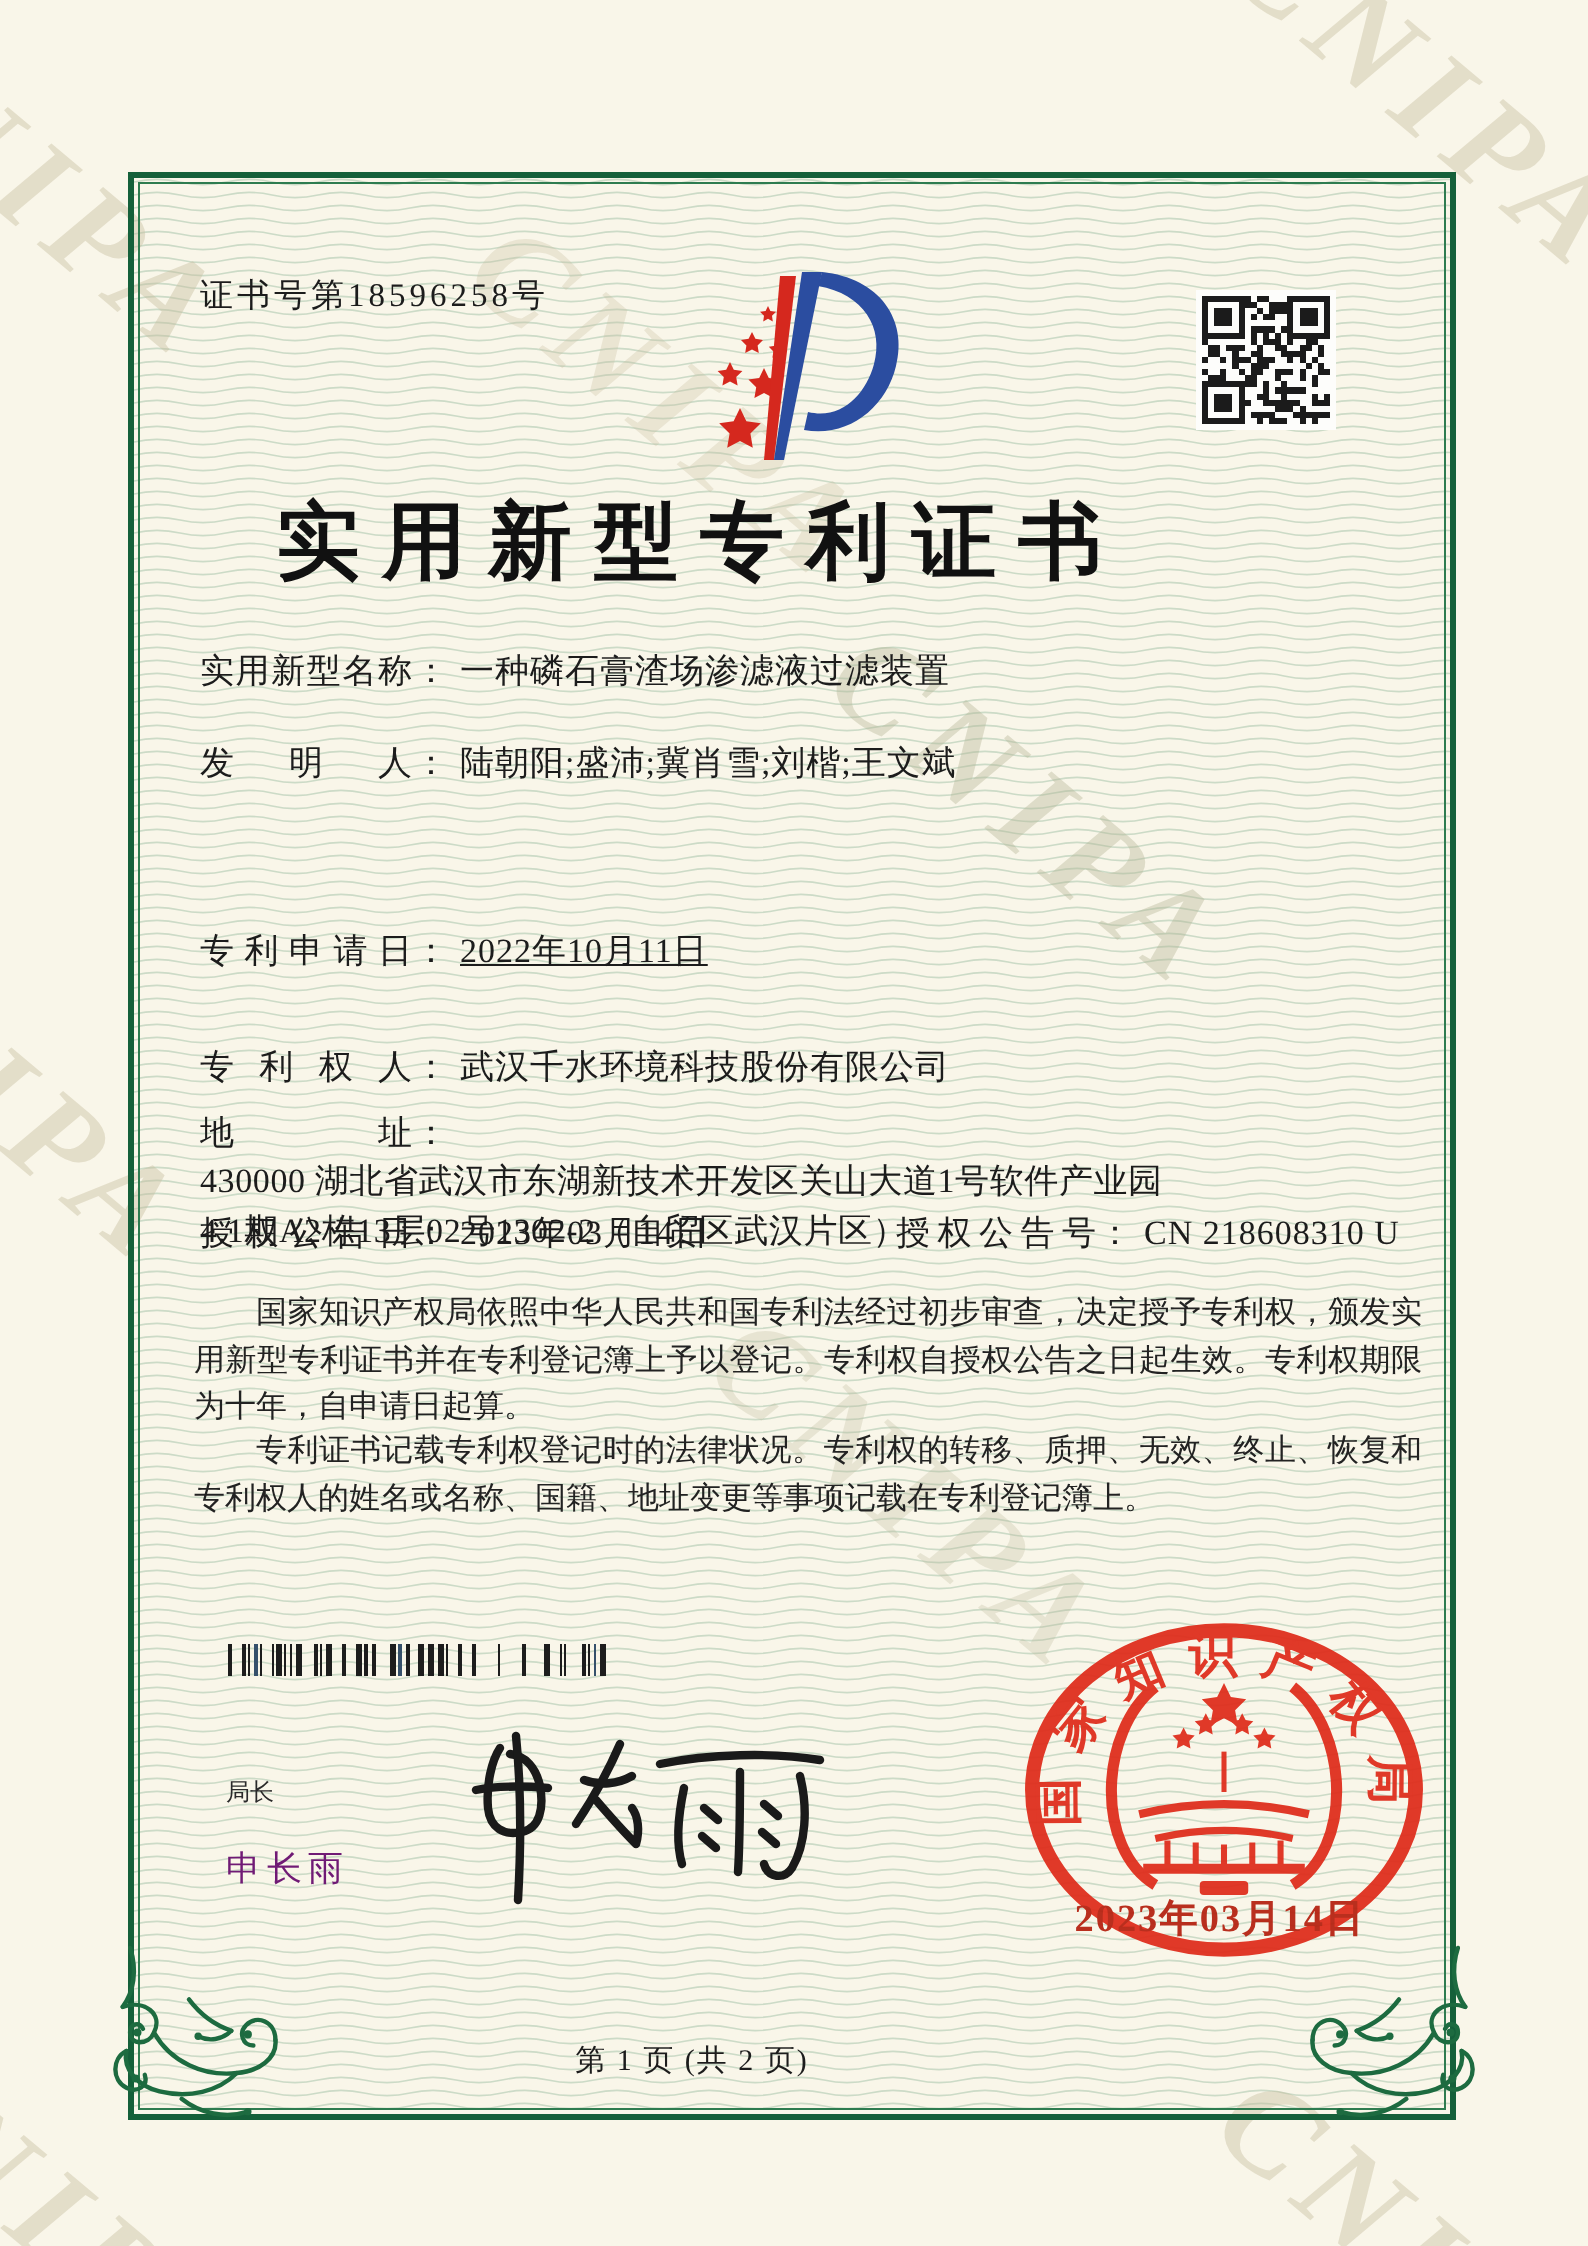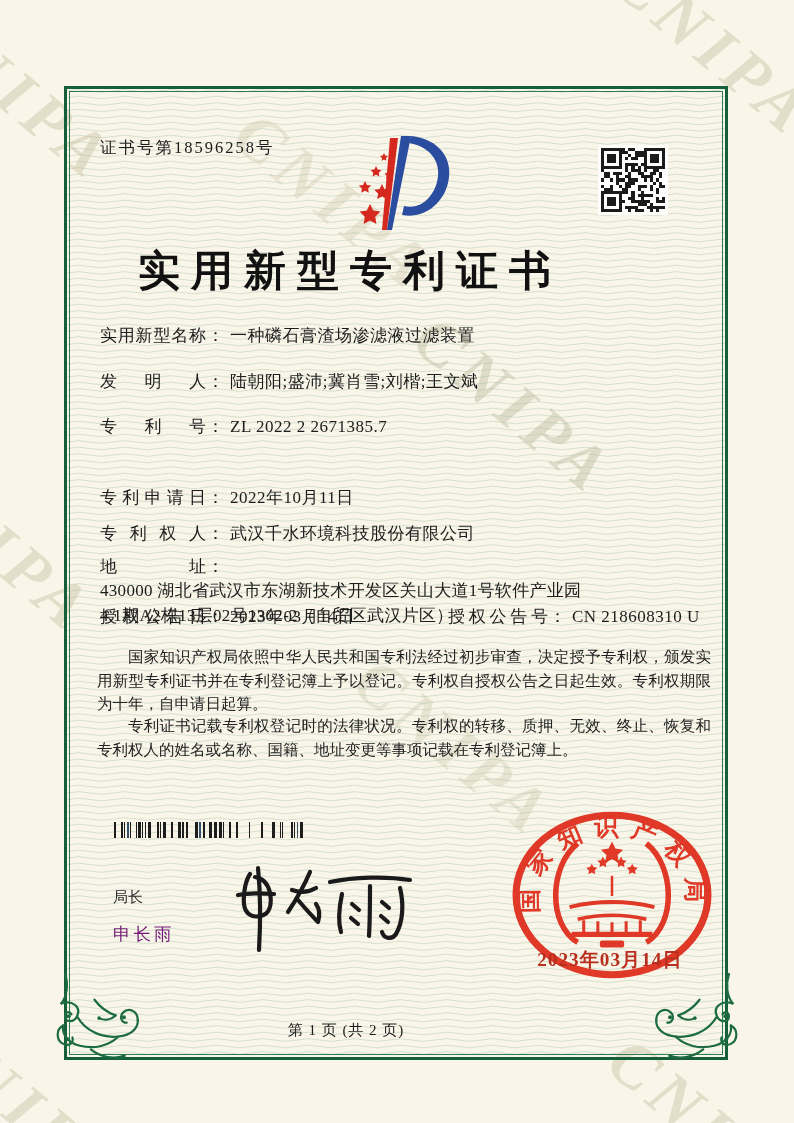--- a/index.html
+++ b/index.html
@@ -35,35 +35,35 @@
 
   #cert-no{left:100px;top:137px;font-size:16.5px;letter-spacing:2px;}
   #logo{left:332px;top:126px;}
   #qr-box{left:598px;top:145px;background:#fdfdfb;padding:3px;line-height:0;}
   #title{left:0;top:243px;width:700px;text-align:center;font-size:42px;font-weight:bold;letter-spacing:11px;color:#111;}
 
   .row{left:100px;width:612px;font-size:17px;}
   .f-label{display:inline-block;width:106px;text-align:justify;text-align-last:justify;vertical-align:top;}
   .f-colon{display:inline-block;margin:0 6px 0 1px;}
   .f-value{letter-spacing:0.5px;}
-  #row-0{top:324px;} #row-1{top:370px;} #row-2{top:415px;} #row-3{top:486px;} #row-4{top:522px;}
+  #row-0{top:324px;} #row-1{top:370px;} #row-2{top:415px;} #row-3{top:464px;text-decoration:underline;} #row-4{top:522px;}
   #row-5{top:555px;}
   #row-5 .addr-wrap{display:inline-block;width:486px;vertical-align:top;line-height:25px;letter-spacing:0.3px;}
   #grant-date{left:100px;top:605px;font-size:17px;}
   #grant-no{left:400px;top:605px;font-size:17px;}
   #grant-no .f-label{width:100px;margin-left:48px;}
 
   .para{left:97px;width:614px;font-size:15.5px;line-height:23.5px;text-align:justify;color:#222;}
   #para-1{top:645px;}
   #para-2{top:714px;}
   .para p{margin:0;text-indent:2em;}
 
   #barcode-box{left:114px;top:822px;line-height:0;}
 
-  #sig-title{left:113px;top:888px;font-family:Liberation Serif, serif;font-size:15px;color:#2a2a2a;}
+  #sig-title{left:113px;top:888px;font-family:Liberation Serif, serif;font-size:12px;color:#2a2a2a;}
   #sig-name{left:113px;top:922px;font-family:"Liberation Sans","DejaVu Sans",sans-serif;font-size:17.5px;color:#701a75;letter-spacing:3px;}
   #signature{left:230px;top:860px;}
 
   #seal{left:511px;top:811px;opacity:0.93;}
 
   #page-info{left:0;top:1021px;width:692px;text-align:center;font-size:15px;letter-spacing:1px;}
   #continuation{left:0;top:1074px;width:794px;text-align:center;font-size:17.5px;letter-spacing:2px;color:#222;}
 </style>
 </head>
 <body>
@@ -531,23 +531,20 @@
       </svg></div>
 
   <div id="title" class="abs content">实用新型专利证书</div>
 
   <div id="row-0" class="abs content row">
     <span class="f-label">实用新型名称</span><span class="f-colon">：</span><span class="f-value">一种磷石膏渣场渗滤液过滤装置</span>
   </div>
   <div id="row-1" class="abs content row">
     <span class="f-label">发明人</span><span class="f-colon">：</span><span class="f-value">陆朝阳;盛沛;冀肖雪;刘楷;王文斌</span>
   </div>
-  <div id="row-2" class="abs content row">
-    <span class="f-label">专利号</span><span class="f-colon">：</span><span class="f-value">ZL 2022 2 2671385.7</span>
-  </div>
   <div id="row-3" class="abs content row">
     <span class="f-label">专利申请日</span><span class="f-colon">：</span><span class="f-value">2022年10月11日</span>
   </div>
   <div id="row-4" class="abs content row">
     <span class="f-label">专利权人</span><span class="f-colon">：</span><span class="f-value">武汉千水环境科技股份有限公司</span>
   </div>
   <div id="row-5" class="abs content row">
     <span class="f-label">地址</span><span class="f-colon">：</span><span class="addr-wrap">430000 湖北省武汉市东湖新技术开发区关山大道1号软件产业园4.1期A2栋13层02号1302-2（自贸区武汉片区）</span>
   </div>
   <div id="grant-date" class="abs content row">

